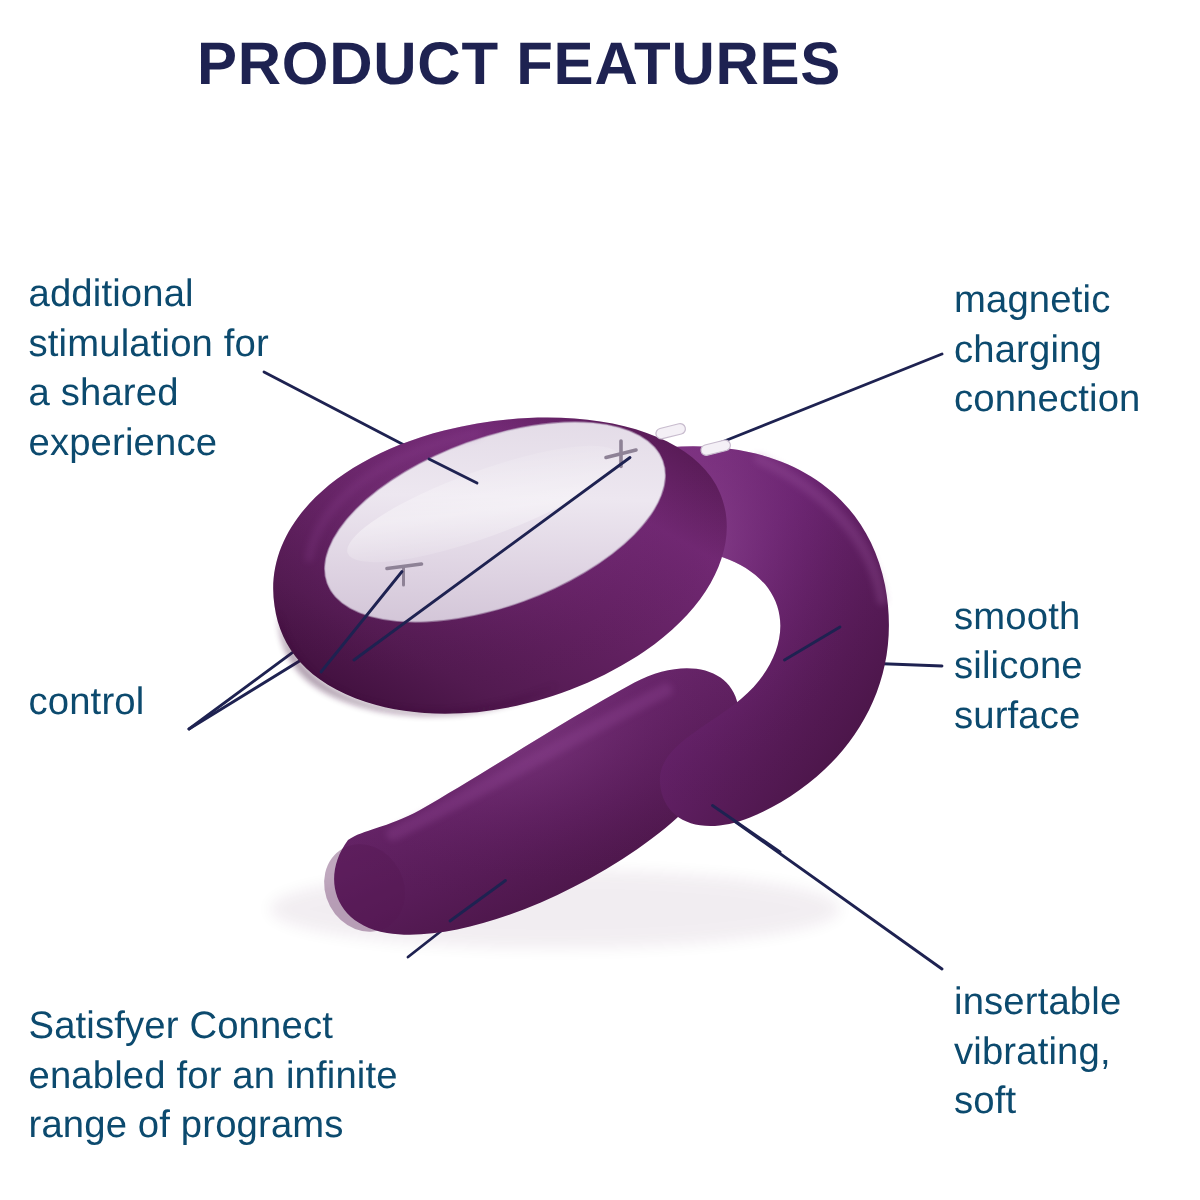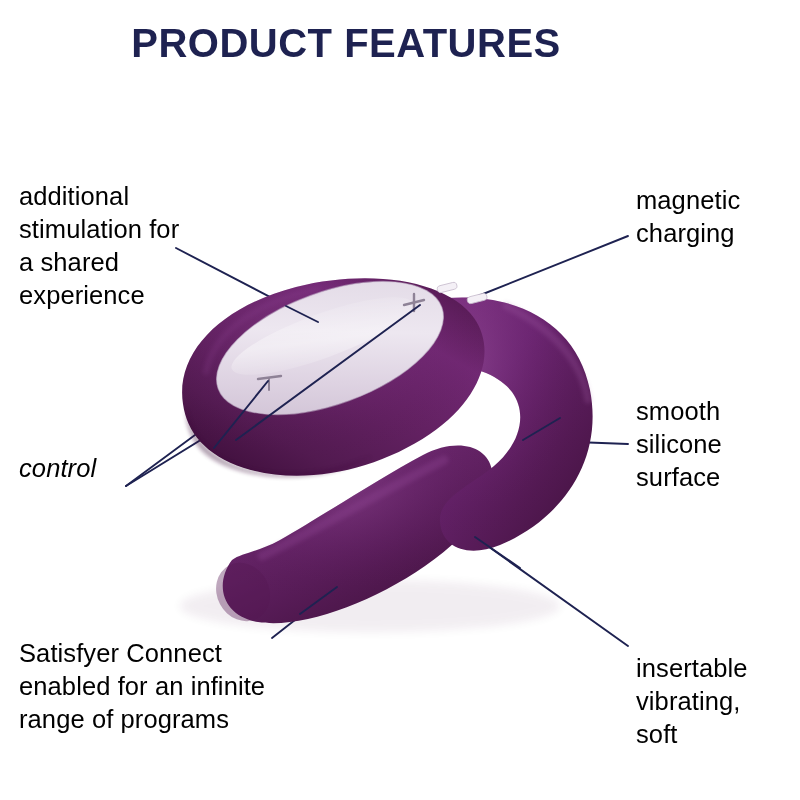--- a/index.html
+++ b/index.html
@@ -35,33 +35,33 @@
     font-weight: 700;
     letter-spacing: 0.5px;
     color: #1e2251;
     line-height: 1.1;
     white-space: nowrap;
   }
 
   
   .callout {
     position: absolute;
-    color: #000000;
+    color: #0c4a6e;
     font-size: 25.5px;
     line-height: 33px;
     font-weight: 500;
     letter-spacing: 0.1px;
   }
   .callout .ln { display: block; white-space: nowrap; }
 
   #callout-additional      { left: 19px;  top: 180px; }
   #callout-magnetic        { left: 636px; top: 184px; }
-  #callout-control         { left: 19px;  top: 452px; font-style: italic; }
+  #callout-control         { left: 19px;  top: 452px; }
   #callout-soft            { left: 636px; top: 395px; }
-  #callout-connect         { left: 19px;  top: 637px; }
+  #callout-connect         { left: 19px;  top: 668px; }
   #callout-vibrating       { left: 636px; top: 652px; }
 
   
   #artwork {
     position: absolute;
     left: 0;
     top: 0;
     width: 800px;
     height: 800px;
     pointer-events: none;
@@ -251,20 +251,21 @@
   <div class="callout" id="callout-additional">
     <span class="ln">additional</span>
     <span class="ln">stimulation for</span>
     <span class="ln">a shared</span>
     <span class="ln">experience</span>
   </div>
 
   <div class="callout" id="callout-magnetic">
     <span class="ln">magnetic</span>
     <span class="ln">charging</span>
+    <span class="ln">connection</span>
   </div>
 
   <div class="callout" id="callout-control">
     <span class="ln">control</span>
   </div>
 
   <div class="callout" id="callout-soft">
     <span class="ln">smooth</span>
     <span class="ln">silicone</span>
     <span class="ln">surface</span>

